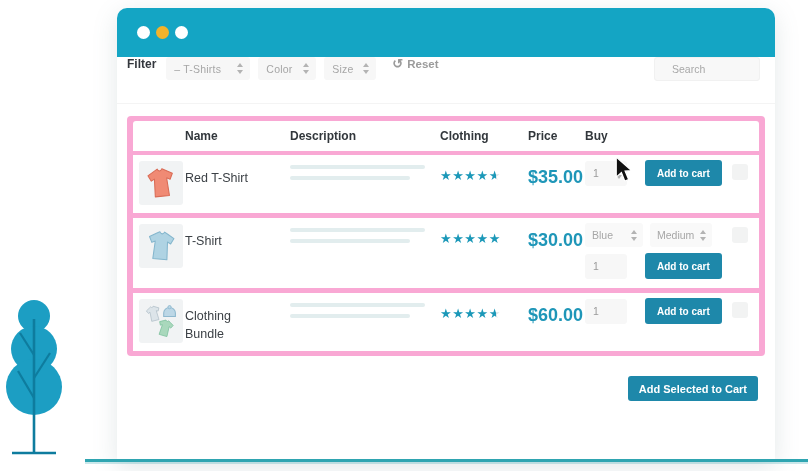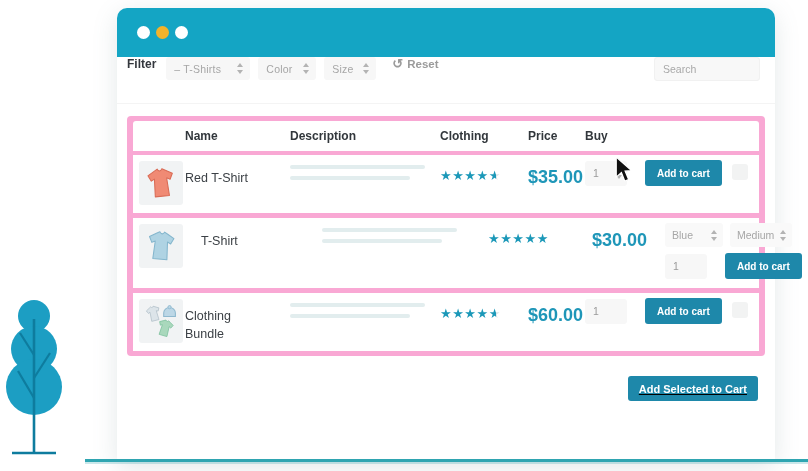--- a/index.html
+++ b/index.html
@@ -33,32 +33,32 @@
   .w-cat { width:84px; } .w-color { width:58px; } .w-size { width:52px; }
   .sel-arrows { width:7px; height:11px; position:relative; display:inline-block; margin-left:6px; flex:none; }
   .sel-arrows::before, .sel-arrows::after { content:""; position:absolute; left:0;
       border-left:3.5px solid transparent; border-right:3.5px solid transparent; }
   .sel-arrows::before { top:0; border-bottom:4px solid #b3b3b3; }
   .sel-arrows::after  { bottom:0; border-top:4px solid #b3b3b3; }
   .reset { margin-left:8px; display:flex; align-items:center; gap:4px; cursor:pointer;
            font-size:11.5px; font-weight:600; color:#9b9b9b; }
   .reset .ricon { font-size:13px; line-height:1; color:#9b9b9b; }
   .search { margin-left:auto; width:106px; height:24px; background:#f8f8f8;
-            border:1px solid #f1f1f1; border-radius:3px; padding:0 8px;
+            border:1px solid #f1f1f1; border-radius:3px; padding:0 17px;
             font-size:10.5px; color:#666; font-family:"Liberation Sans",sans-serif; outline:none; }
   .search::placeholder { color:#a8a8a8; }
 
   
   .tablewrap { margin:12px 10px 0; background:#f9a8d4; border-radius:4px; padding:5px 6px; }
   .grid { display:grid; grid-template-columns:52px 105px 150px 88px 57px 143px 1fr; }
   .thead { background:#ffffff; height:30px; border-radius:3px 3px 0 0; align-items:center; margin-bottom:4px; }
   .thead .th { font-size:12px; font-weight:700; color:#32373c; }
   .row { background:#ffffff; padding:2px 0 0; margin-bottom:5px; align-items:start; }
   .row.last { margin-bottom:0; }
-  .h58 { height:58px; } .h70 { height:70px;gap:16px; }
+  .h58 { height:58px; } .h70 { height:70px; }
   .pimg { width:44px; height:44px; margin:4px 0 0 6px; background:#f1f3f4;
           border-radius:3px; display:flex; align-items:center; justify-content:center; }
   .pname { display:inline-block; margin-top:12px; width:80px; font-size:12.5px;
            color:#3c4146; line-height:1.45; }
   .desclines { margin-top:8px; }
   .descline { height:4px; border-radius:2px; background:#E2EDEE; }
   .descline.l1 { width:135px; margin-bottom:7px; }
   .descline.l2 { width:120px; }
   .stars { margin-top:9px; white-space:nowrap; }
   .star { font-size:13px; letter-spacing:.5px; }
@@ -78,21 +78,21 @@
              justify-content:space-between; padding:0 5px 0 7px; cursor:pointer; }
   .vselect .txt { font-size:10.5px; color:#a6a6a6; }
   .w-vcolor { width:58px; margin-right:7px; } .w-vsize { width:62px; }
   .cartbtn { height:26px; padding:0 12px; background:#1E88AA; border:none; border-radius:3px;
              color:#ffffff; font-size:10px; font-weight:700; cursor:pointer;
              font-family:"Liberation Sans",sans-serif; }
   .checkbox { width:16px; height:16px; background:#f2f3f3; border-radius:3px;
               margin-top:7px; margin-left:4px; cursor:pointer; }
 
   
-  .footerbar { margin:20px 17px 0 0; display:flex; justify-content:flex-end;text-decoration:underline; }
+  .footerbar { margin:20px 17px 0 0; display:flex; justify-content:flex-end; }
   .addsel { height:25px; padding:0 11px; background:#1E88AA; border:none; border-radius:3px;
             color:#ffffff; font-size:11px; font-weight:700; cursor:pointer;
             font-family:"Liberation Sans",sans-serif; }
 
   
   .cursor { position:absolute; left:612px; top:157px; width:24px; height:26px; pointer-events:none; }
 </style>
 </head>
 <body>
 

